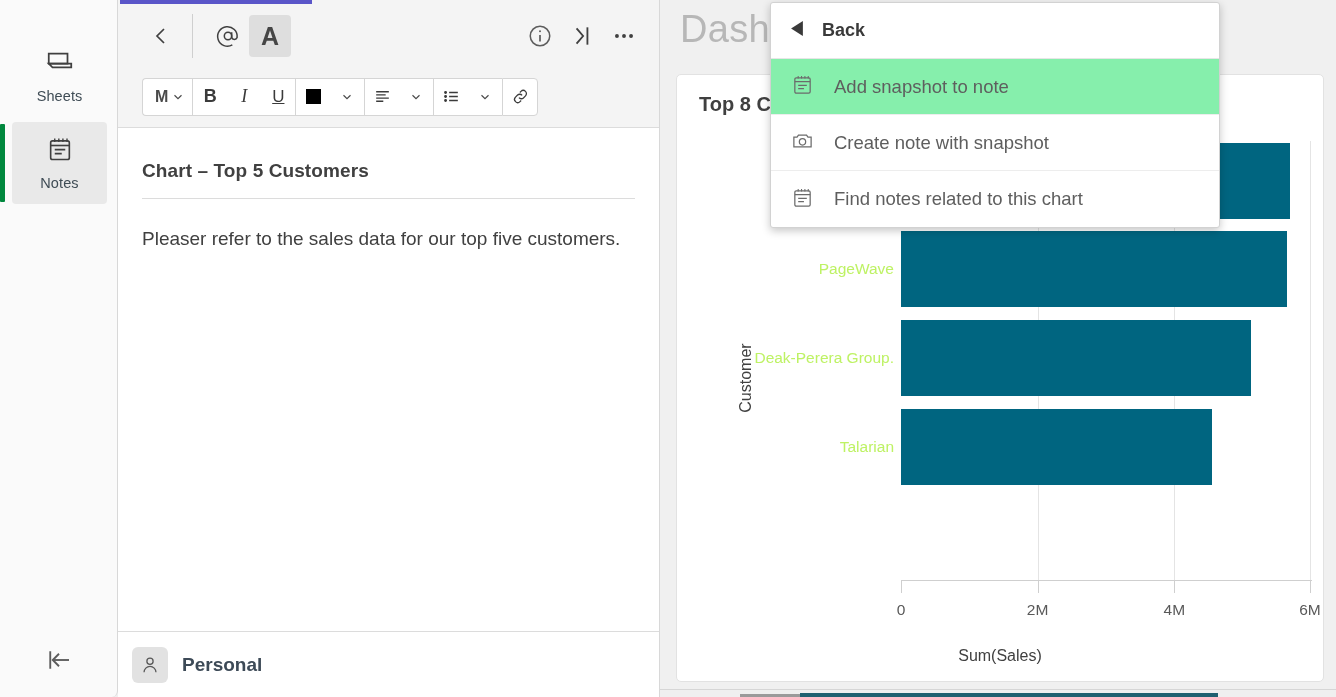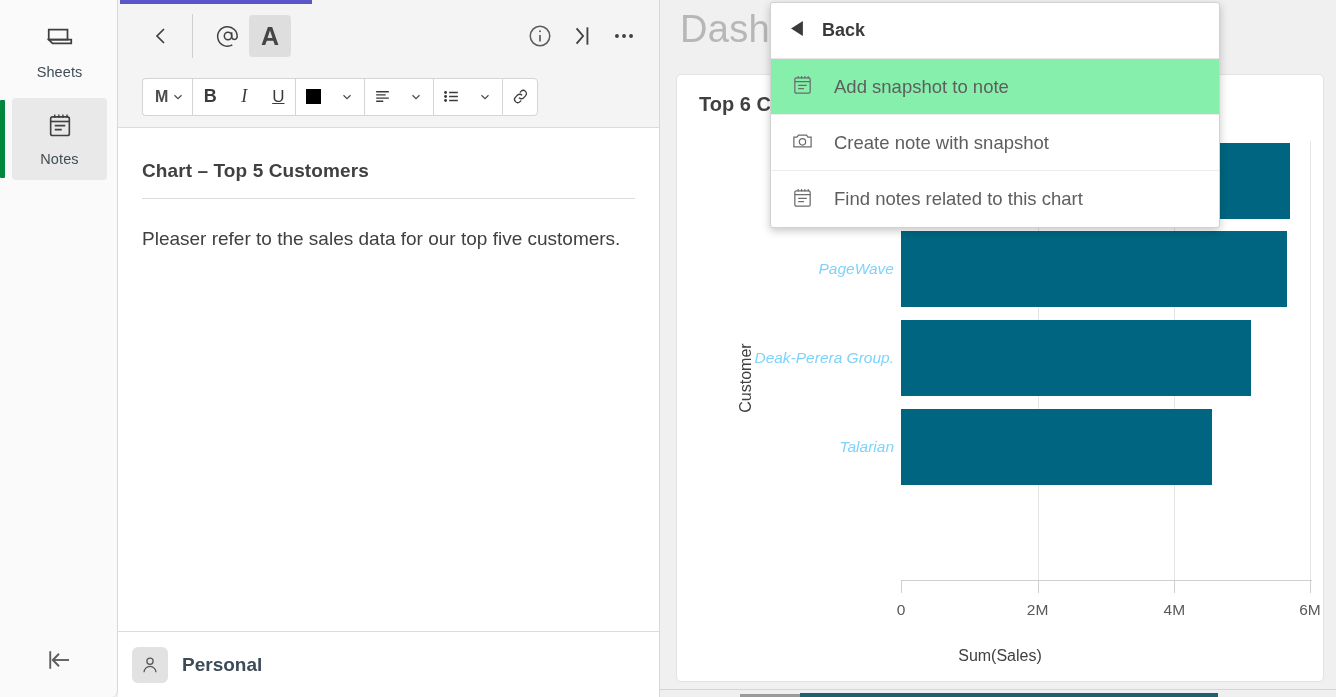--- a/index.html
+++ b/index.html
@@ -19,21 +19,21 @@
   }
 
   
   .rail {
     position: absolute; left: 0; top: 0;
     width: 118px; height: 697px;
     background: #fafafa;
     border-right: 1px solid #d8d8d8;
     border-bottom-right-radius: 6px;
   }
-  .rail-items { padding-top: 10px; }
+  .rail-items { padding-top: 18px; margin-top: 16px; }
   .rail-item {
     position: relative;
     margin: 0 10px 6px 12px;
     height: 82px;
     border-radius: 4px;
     display: flex; flex-direction: column;
     align-items: center; justify-content: center;
     gap: 8px;
     cursor: pointer;
     user-select: none;
@@ -217,24 +217,23 @@
   .bar {
     position: absolute;
     background: #006580;
     left: 0;
   }
   .cat-label {
     position: absolute;
     right: 100%;
     margin-right: 7px;
     font-size: 15.5px;
-    color: #7dd3fc;
+    color: #bef264;
     white-space: nowrap;
     transform: translateY(-50%);
-    font-style: italic;
   }
   .tick-wrap {
     position: absolute; left: 224px; top: 506px; width: 410px;
   }
   .tick-mark {
     position: absolute; top: 0; width: 1px; height: 12px; background: #cfcfcf;
   }
   .tick-label {
     position: absolute; top: 20px;
     font-size: 15.5px; color: #595959;
@@ -469,21 +468,21 @@
         </svg>
       </div>
       <div class="footer-label">Personal</div>
     </div>
   </div>
 
   <div class="main">
     <div class="dash-title">Dashb</div>
 
     <div class="chart-card">
-      <div class="chart-title">Top 6 C</div>
+      <div class="chart-title">Top 8 C</div>
 
       <div class="y-axis-title">Customer</div>
 
       <div class="plot">
         <div class="gridline" style="left:136.6px;"></div>
         <div class="gridline" style="left:273.3px;"></div>
         <div class="gridline" style="left:409px;"></div>
         <div class="axis-base"></div>
 
         <div class="bar" style="top:2px;   height:76px; width:389px;">

